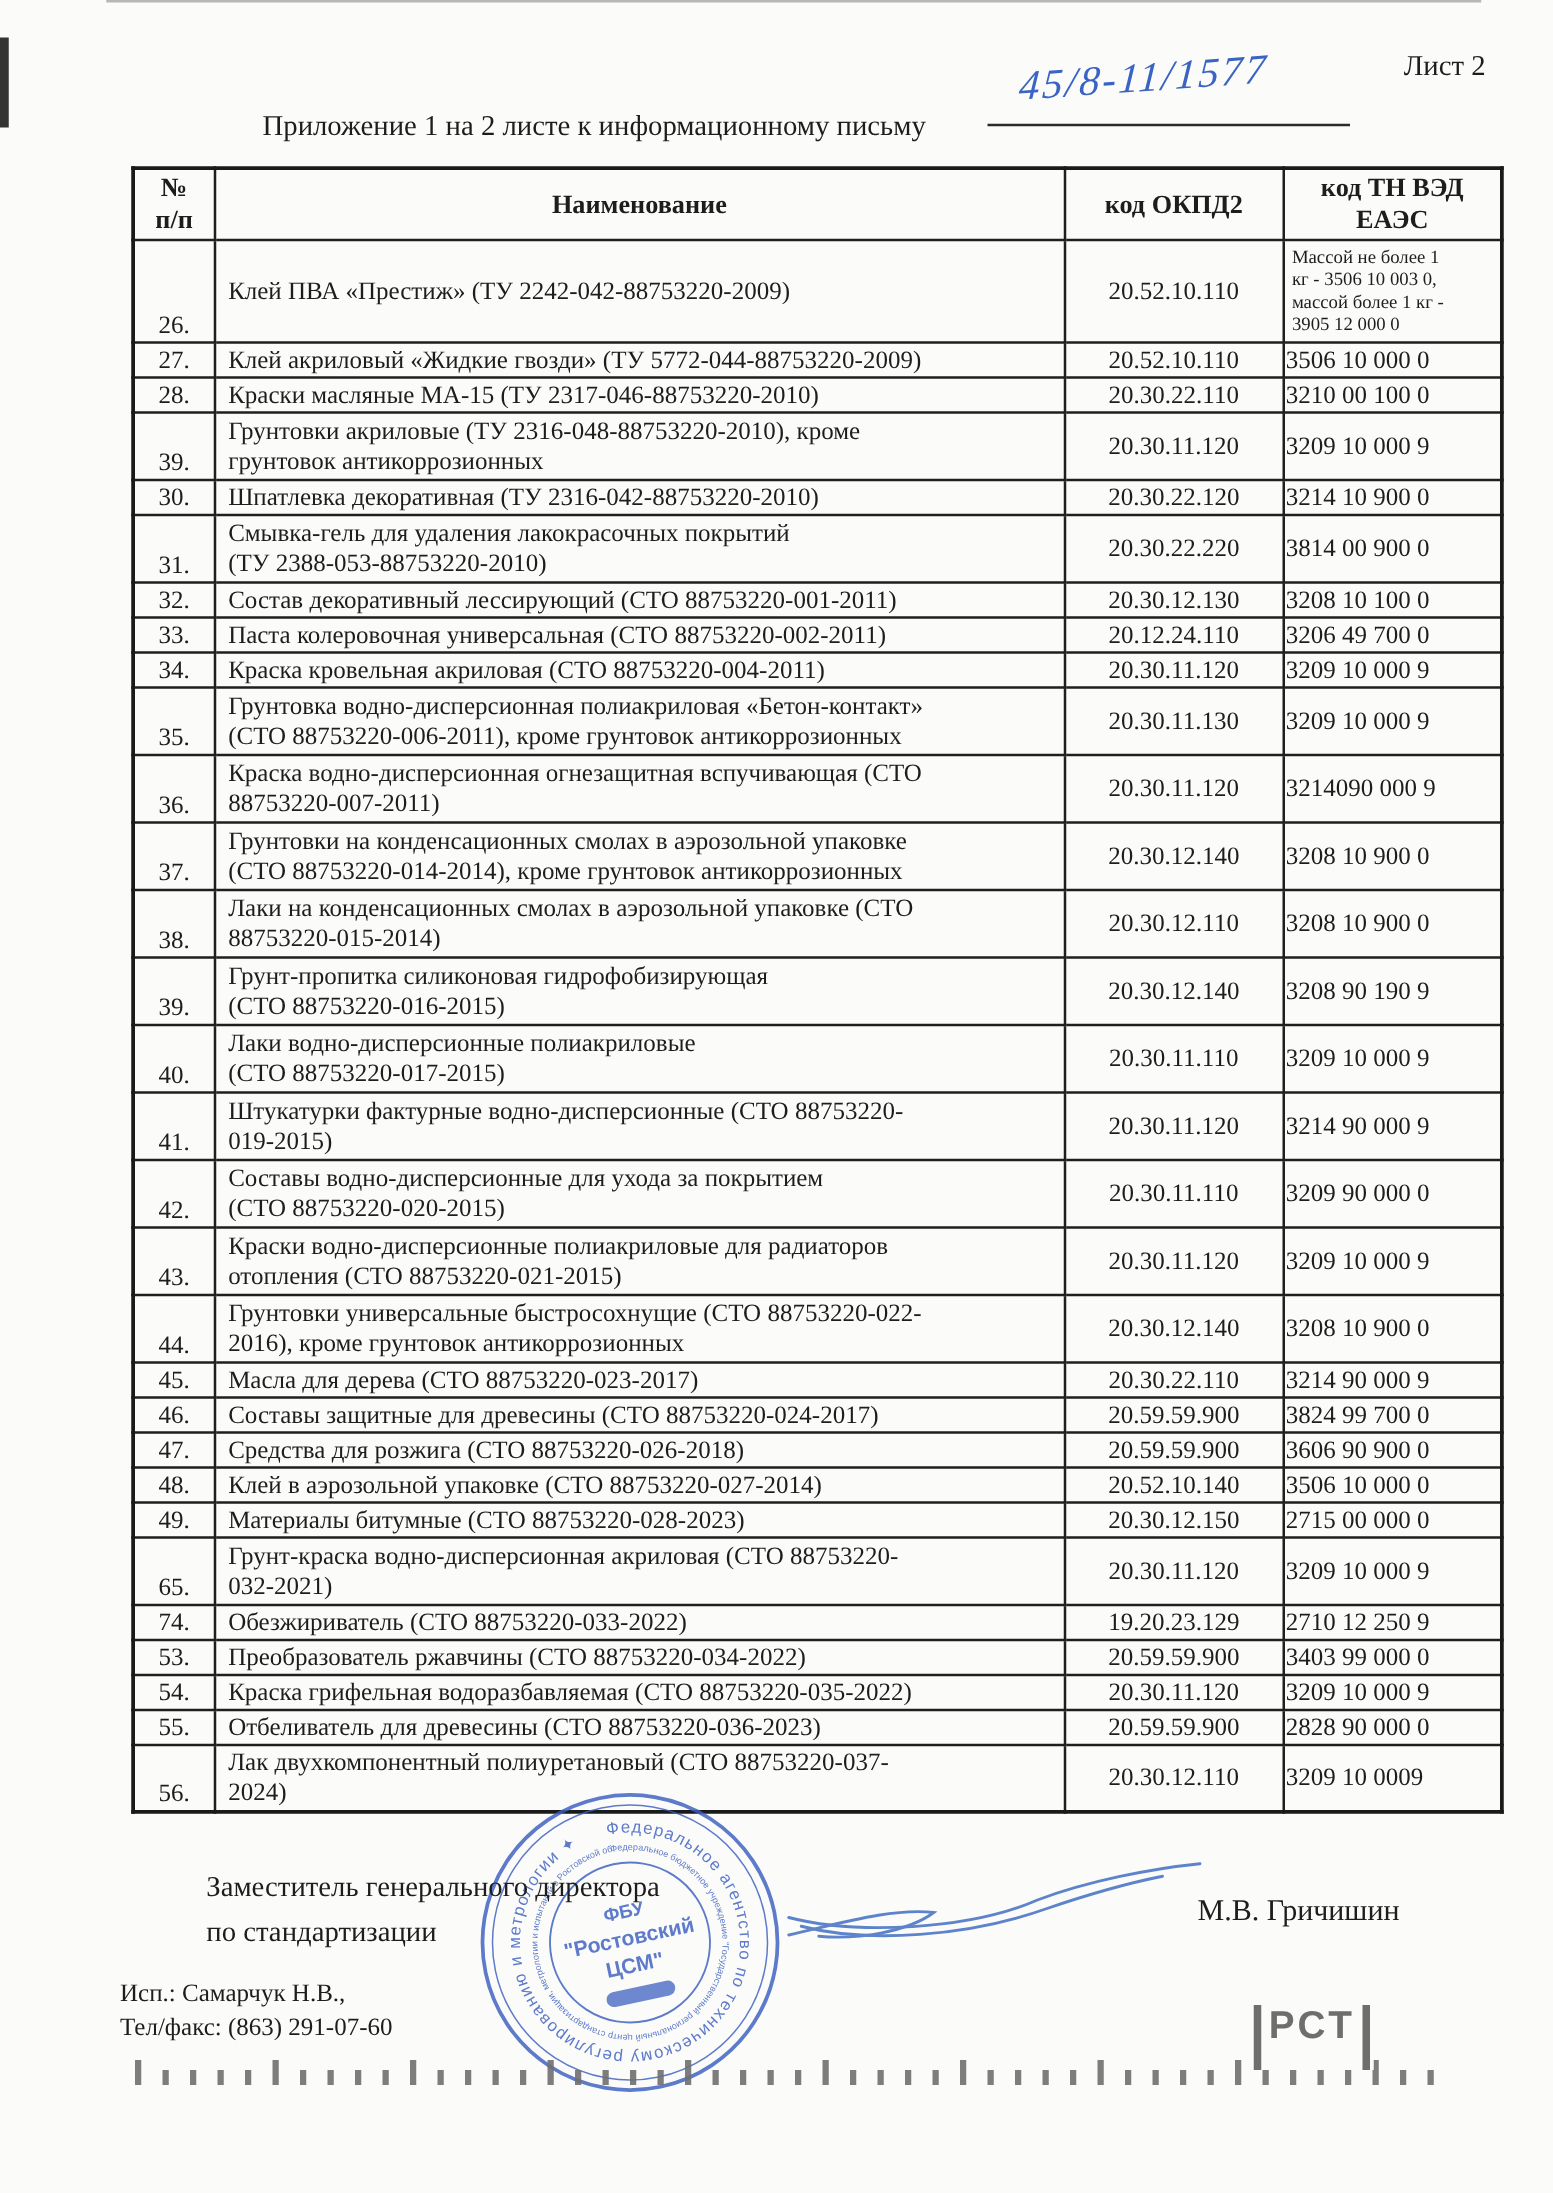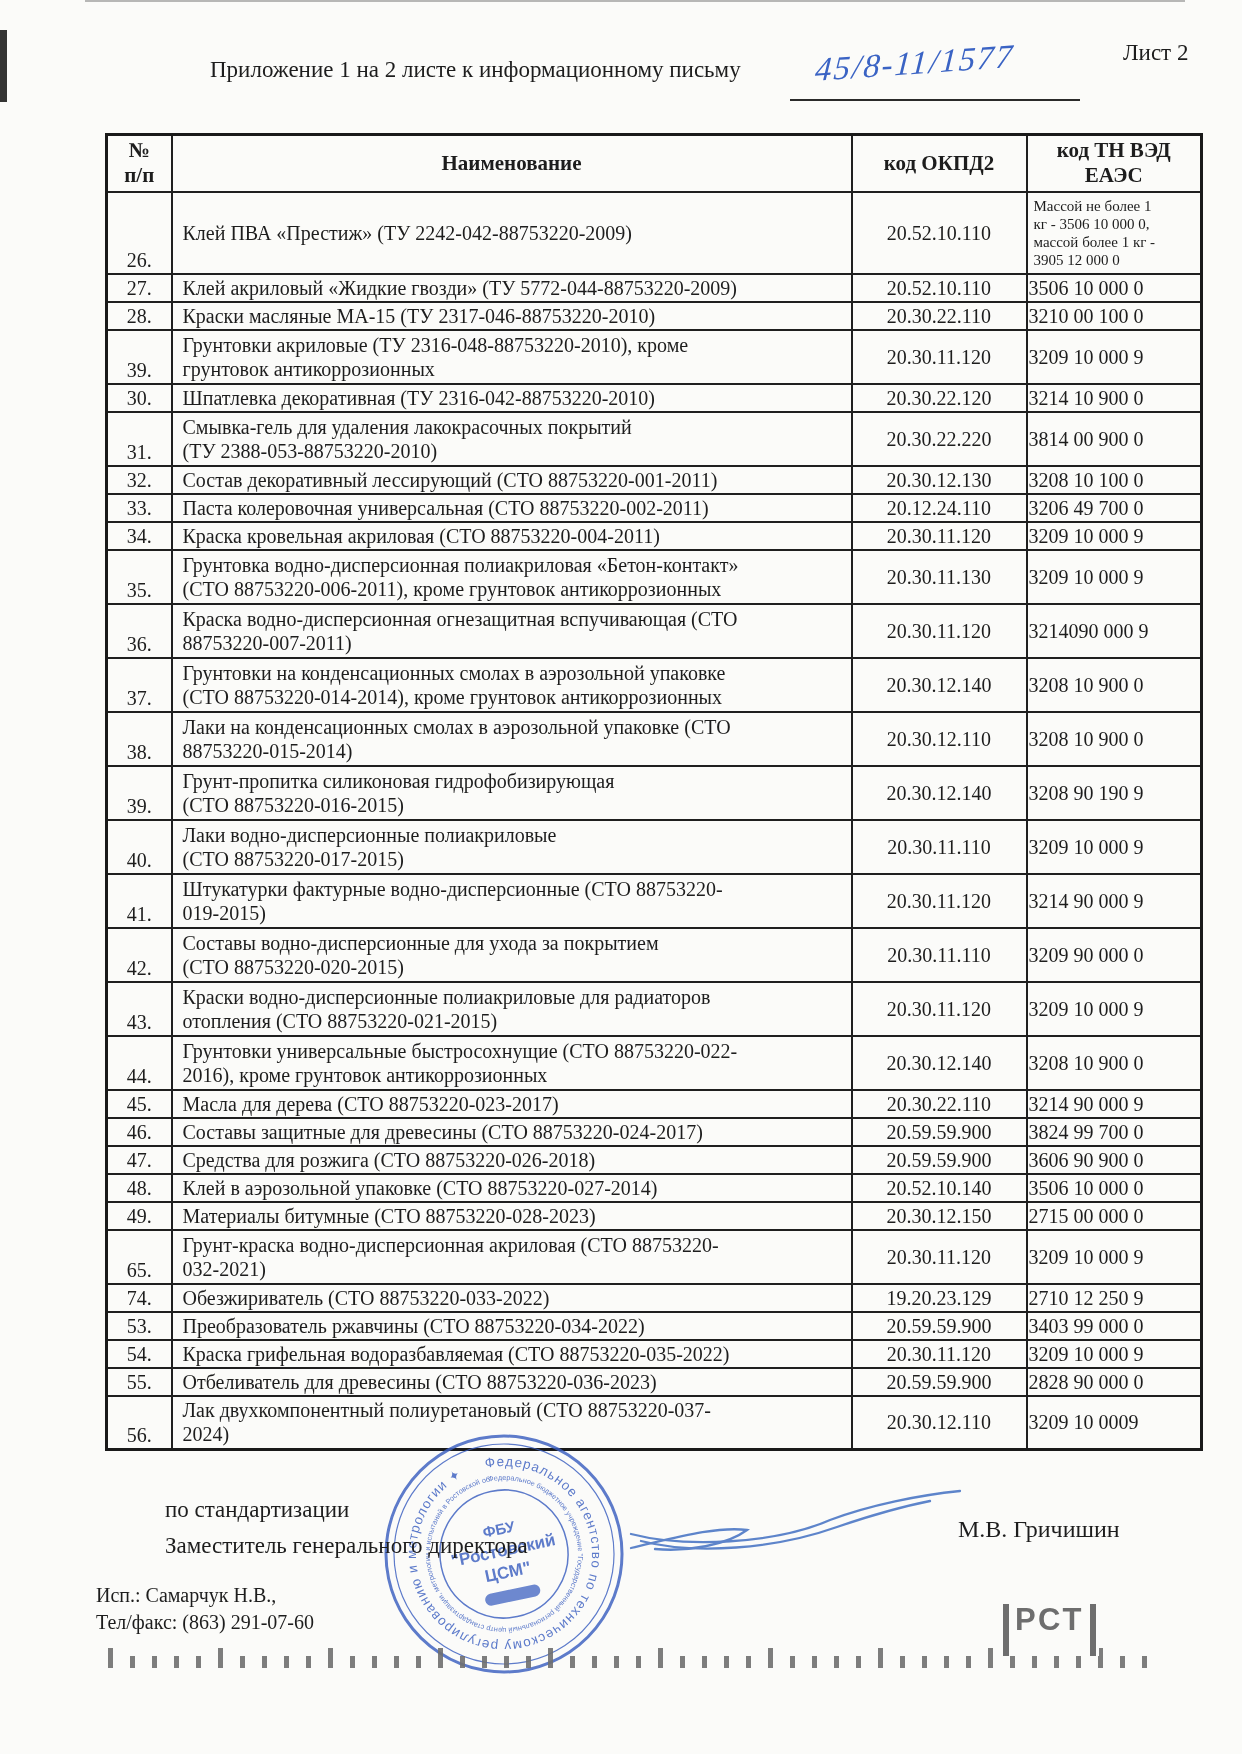--- a/index.html
+++ b/index.html
@@ -8,21 +8,21 @@
     font-family:"Liberation Serif","DejaVu Serif",serif;color:#1d1d1d;
     position:relative;overflow:hidden;
   }
   .page{position:absolute;inset:0;}
 
   
   .artifact-left{position:absolute;left:0;top:30px;width:7px;height:72px;background:#101010;opacity:.85;}
   .artifact-top{position:absolute;left:85px;top:0;width:1100px;height:2px;background:#3a3a3a;opacity:.35;}
 
   .sheet-label{position:absolute;left:1123px;top:40px;font-size:23px;}
-  .doc-title{position:absolute;left:210px;top:57px;font-size:23px;}
+  .doc-title{position:absolute;left:210px;top:88px;font-size:23px;}
   .hand-number{
     position:absolute;left:815px;top:42px;width:280px;
     font-size:33px;font-style:italic;color:#3a63c4;
     transform:rotate(-4deg) skewX(-8deg);letter-spacing:2px;white-space:nowrap;
   }
   .title-underline{position:absolute;left:790px;top:99px;width:290px;height:2px;background:#2a2a2a;}
 
   
   table.products{
     position:absolute;left:105px;top:133px;width:1095px;
@@ -98,21 +98,21 @@
         <th>код ТН ВЭД
 ЕАЭС</th>
       </tr>
     </thead>
     <tbody id="rows">
         <tr class="r1">
       <td class="c-num">26.</td>
       <td class="c-name">Клей ПВА «Престиж» (ТУ 2242-042-88753220-2009)</td>
       <td class="c-okpd">20.52.10.110</td>
       <td class="c-tnved small">Массой не более 1
-кг - 3506 10 000 0,
+кг - 3506 10 003 0,
 массой более 1 кг -
 3905 12 000 0</td>
     </tr>
         <tr class="s">
       <td class="c-num">27.</td>
       <td class="c-name">Клей акриловый «Жидкие гвозди» (ТУ 5772-044-88753220-2009)</td>
       <td class="c-okpd">20.52.10.110</td>
       <td class="c-tnved">3506 10 000 0</td>
     </tr>
         <tr class="s">
@@ -322,22 +322,22 @@
 
   <svg class="signature" width="350" height="85" viewBox="0 0 350 85">
     <g fill="none" stroke="#3a6ac0" stroke-width="2.3" stroke-linecap="round" opacity="0.9">
       <path d="M6,56 C60,70 150,66 205,42 C245,27 295,17 335,13"></path>
       <path d="M16,63 C70,77 150,71 212,49 C250,36 280,28 305,23"></path>
       <path d="M6,70 C46,61 90,48 122,52 C102,67 62,74 30,71"></path>
     </g>
   </svg>
 
   <div class="position-block">
+    <div>Заместитель генерального директора</div>
     <div>по стандартизации</div>
-    <div>Заместитель генерального директора</div>
   </div>
 
   <div class="signer-name">М.В. Гричишин</div>
 
   <div class="executor-block">
     <div>Исп.: Самарчук Н.В.,</div>
     <div>Тел/факс: (863) 291-07-60</div>
   </div>
 
   <div class="ruler" id="ruler">

